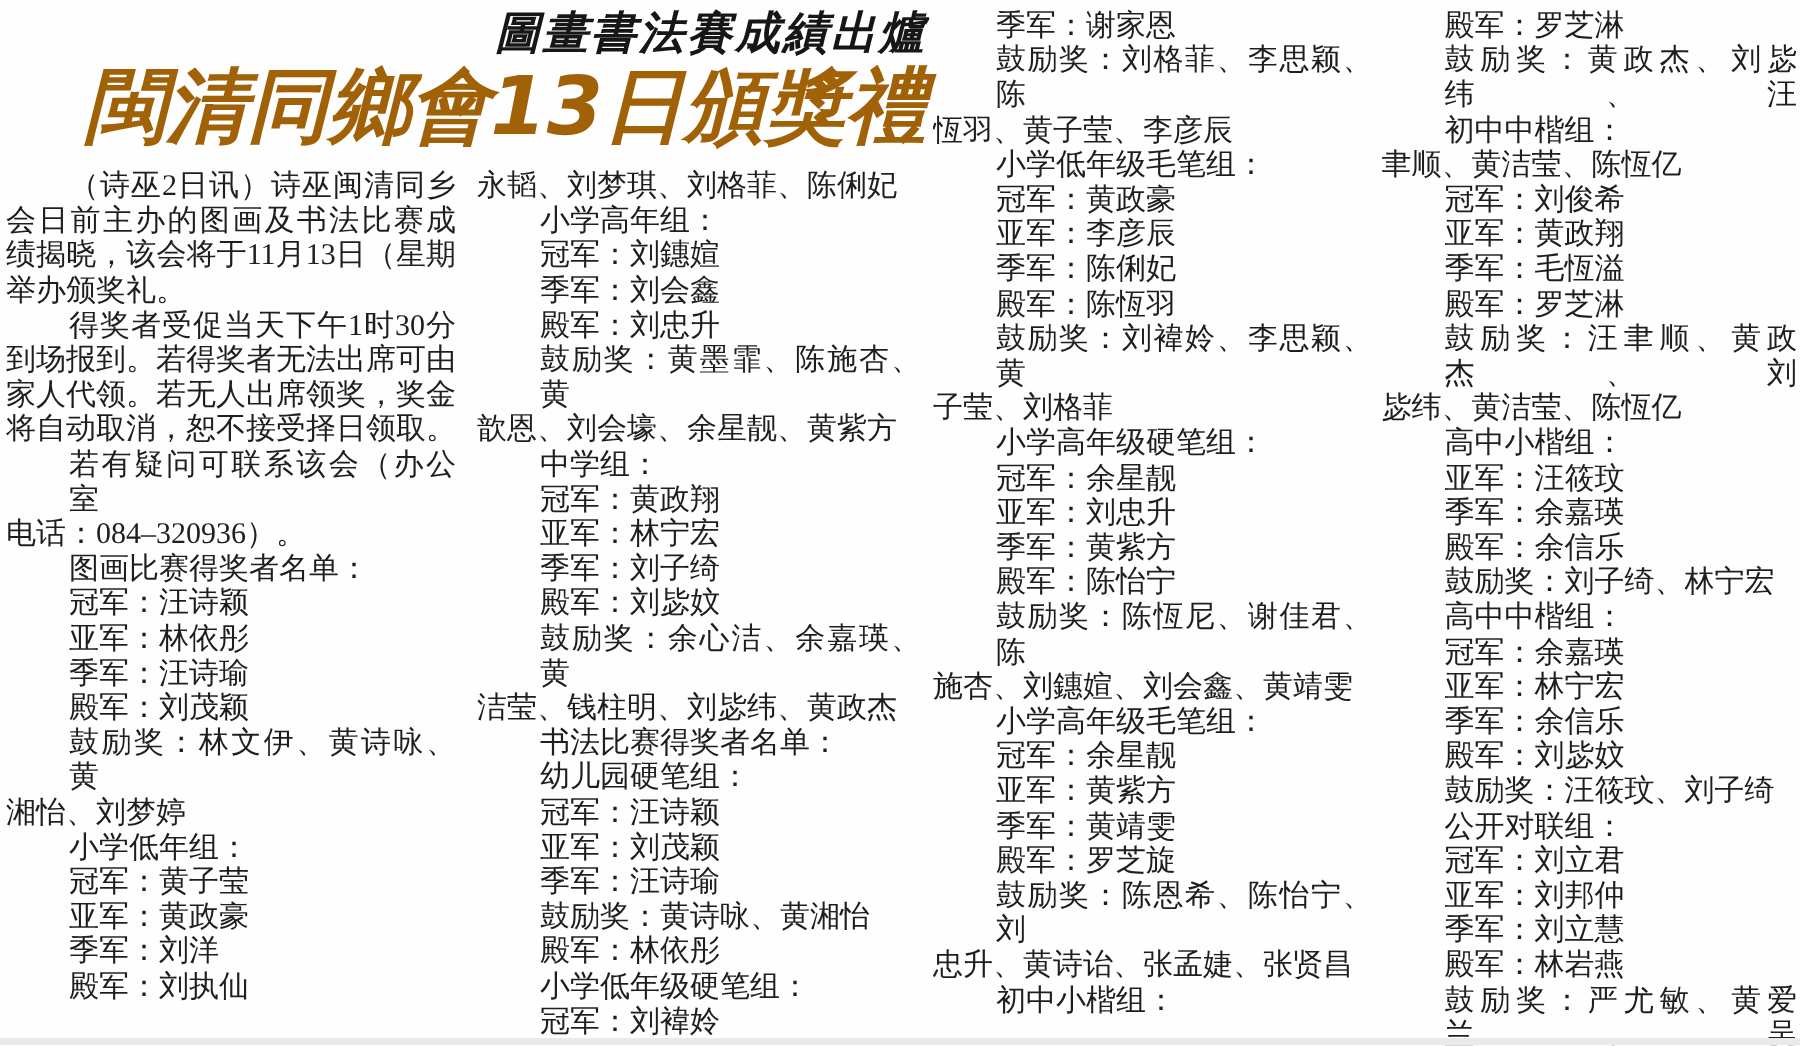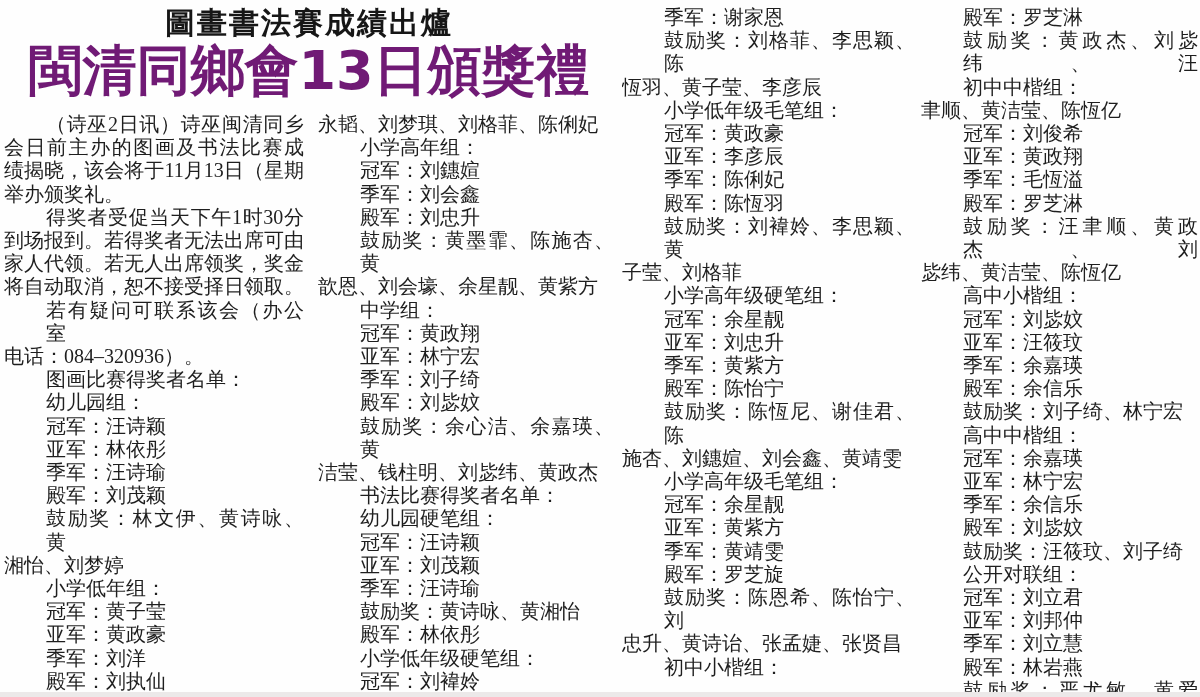--- a/index.html
+++ b/index.html
@@ -14,38 +14,39 @@
     background: #fefefe;
     overflow: hidden;
     color: #1b1b1b;
     font-family: "Liberation Serif", "DejaVu Serif", serif;
   }
   .header {
     position: absolute;
     left: 0;
     top: 4px;
     width: 618px;
-    text-align: center;
+    text-align: right;
+    font-style: italic;
   }
   .kicker {
     font-family: "DejaVu Sans", "Liberation Sans", sans-serif;
     font-size: 30px;
     font-weight: 700;
     letter-spacing: 2px;
     line-height: 38px;
     color: #161616;
   }
   .headline {
     margin: 0;
     font-family: "DejaVu Sans", "Liberation Sans", sans-serif;
     font-size: 54px;
     font-weight: 900;
     letter-spacing: 0px;
     line-height: 58px;
-    color: #701a75;
+    color: #a16207;
     white-space: nowrap;
   }
   .col {
     position: absolute;
     font-size: 20px;
     line-height: 23.2px;
     color: #1e1e1e;
   }
   .col .line {
     white-space: nowrap;
@@ -87,21 +88,20 @@
       <div class="line just">会日前主办的图画及书法比赛成</div>
       <div class="line just">绩揭晓，该会将于11月13日（星期</div>
       <div class="line">举办颁奖礼。</div>
       <div class="line ind just">得奖者受促当天下午1时30分</div>
       <div class="line just">到场报到。若得奖者无法出席可由</div>
       <div class="line just">家人代领。若无人出席领奖，奖金</div>
       <div class="line just">将自动取消，恕不接受择日领取。</div>
       <div class="line ind just">若有疑问可联系该会（办公室</div>
       <div class="line">电话：084–320936）。</div>
       <div class="line ind">图画比赛得奖者名单：</div>
-      <div class="line ind">幼儿园组：</div>
       <div class="line ind">冠军：汪诗颖</div>
       <div class="line ind">亚军：林依彤</div>
       <div class="line ind">季军：汪诗瑜</div>
       <div class="line ind">殿军：刘茂颖</div>
       <div class="line ind just">鼓励奖：林文伊、黄诗咏、黄</div>
       <div class="line">湘怡、刘梦婷</div>
       <div class="line ind">小学低年组：</div>
       <div class="line ind">冠军：黄子莹</div>
       <div class="line ind">亚军：黄政豪</div>
       <div class="line ind">季军：刘洋</div>
@@ -164,21 +164,20 @@
       <div class="line ind just">鼓励奖：黄政杰、刘毖纬、汪</div>
       <div class="line ind">初中中楷组：</div>
       <div class="line">聿顺、黄洁莹、陈恆亿</div>
       <div class="line ind">冠军：刘俊希</div>
       <div class="line ind">亚军：黄政翔</div>
       <div class="line ind">季军：毛恆溢</div>
       <div class="line ind">殿军：罗芝淋</div>
       <div class="line ind just">鼓励奖：汪聿顺、黄政杰、刘</div>
       <div class="line">毖纬、黄洁莹、陈恆亿</div>
       <div class="line ind">高中小楷组：</div>
-      <div class="line ind">冠军：刘毖妏</div>
       <div class="line ind">亚军：汪筱玟</div>
       <div class="line ind">季军：余嘉瑛</div>
       <div class="line ind">殿军：余信乐</div>
       <div class="line ind">鼓励奖：刘子绮、林宁宏</div>
       <div class="line ind">高中中楷组：</div>
       <div class="line ind">冠军：余嘉瑛</div>
       <div class="line ind">亚军：林宁宏</div>
       <div class="line ind">季军：余信乐</div>
       <div class="line ind">殿军：刘毖妏</div>
       <div class="line ind">鼓励奖：汪筱玟、刘子绮</div>

